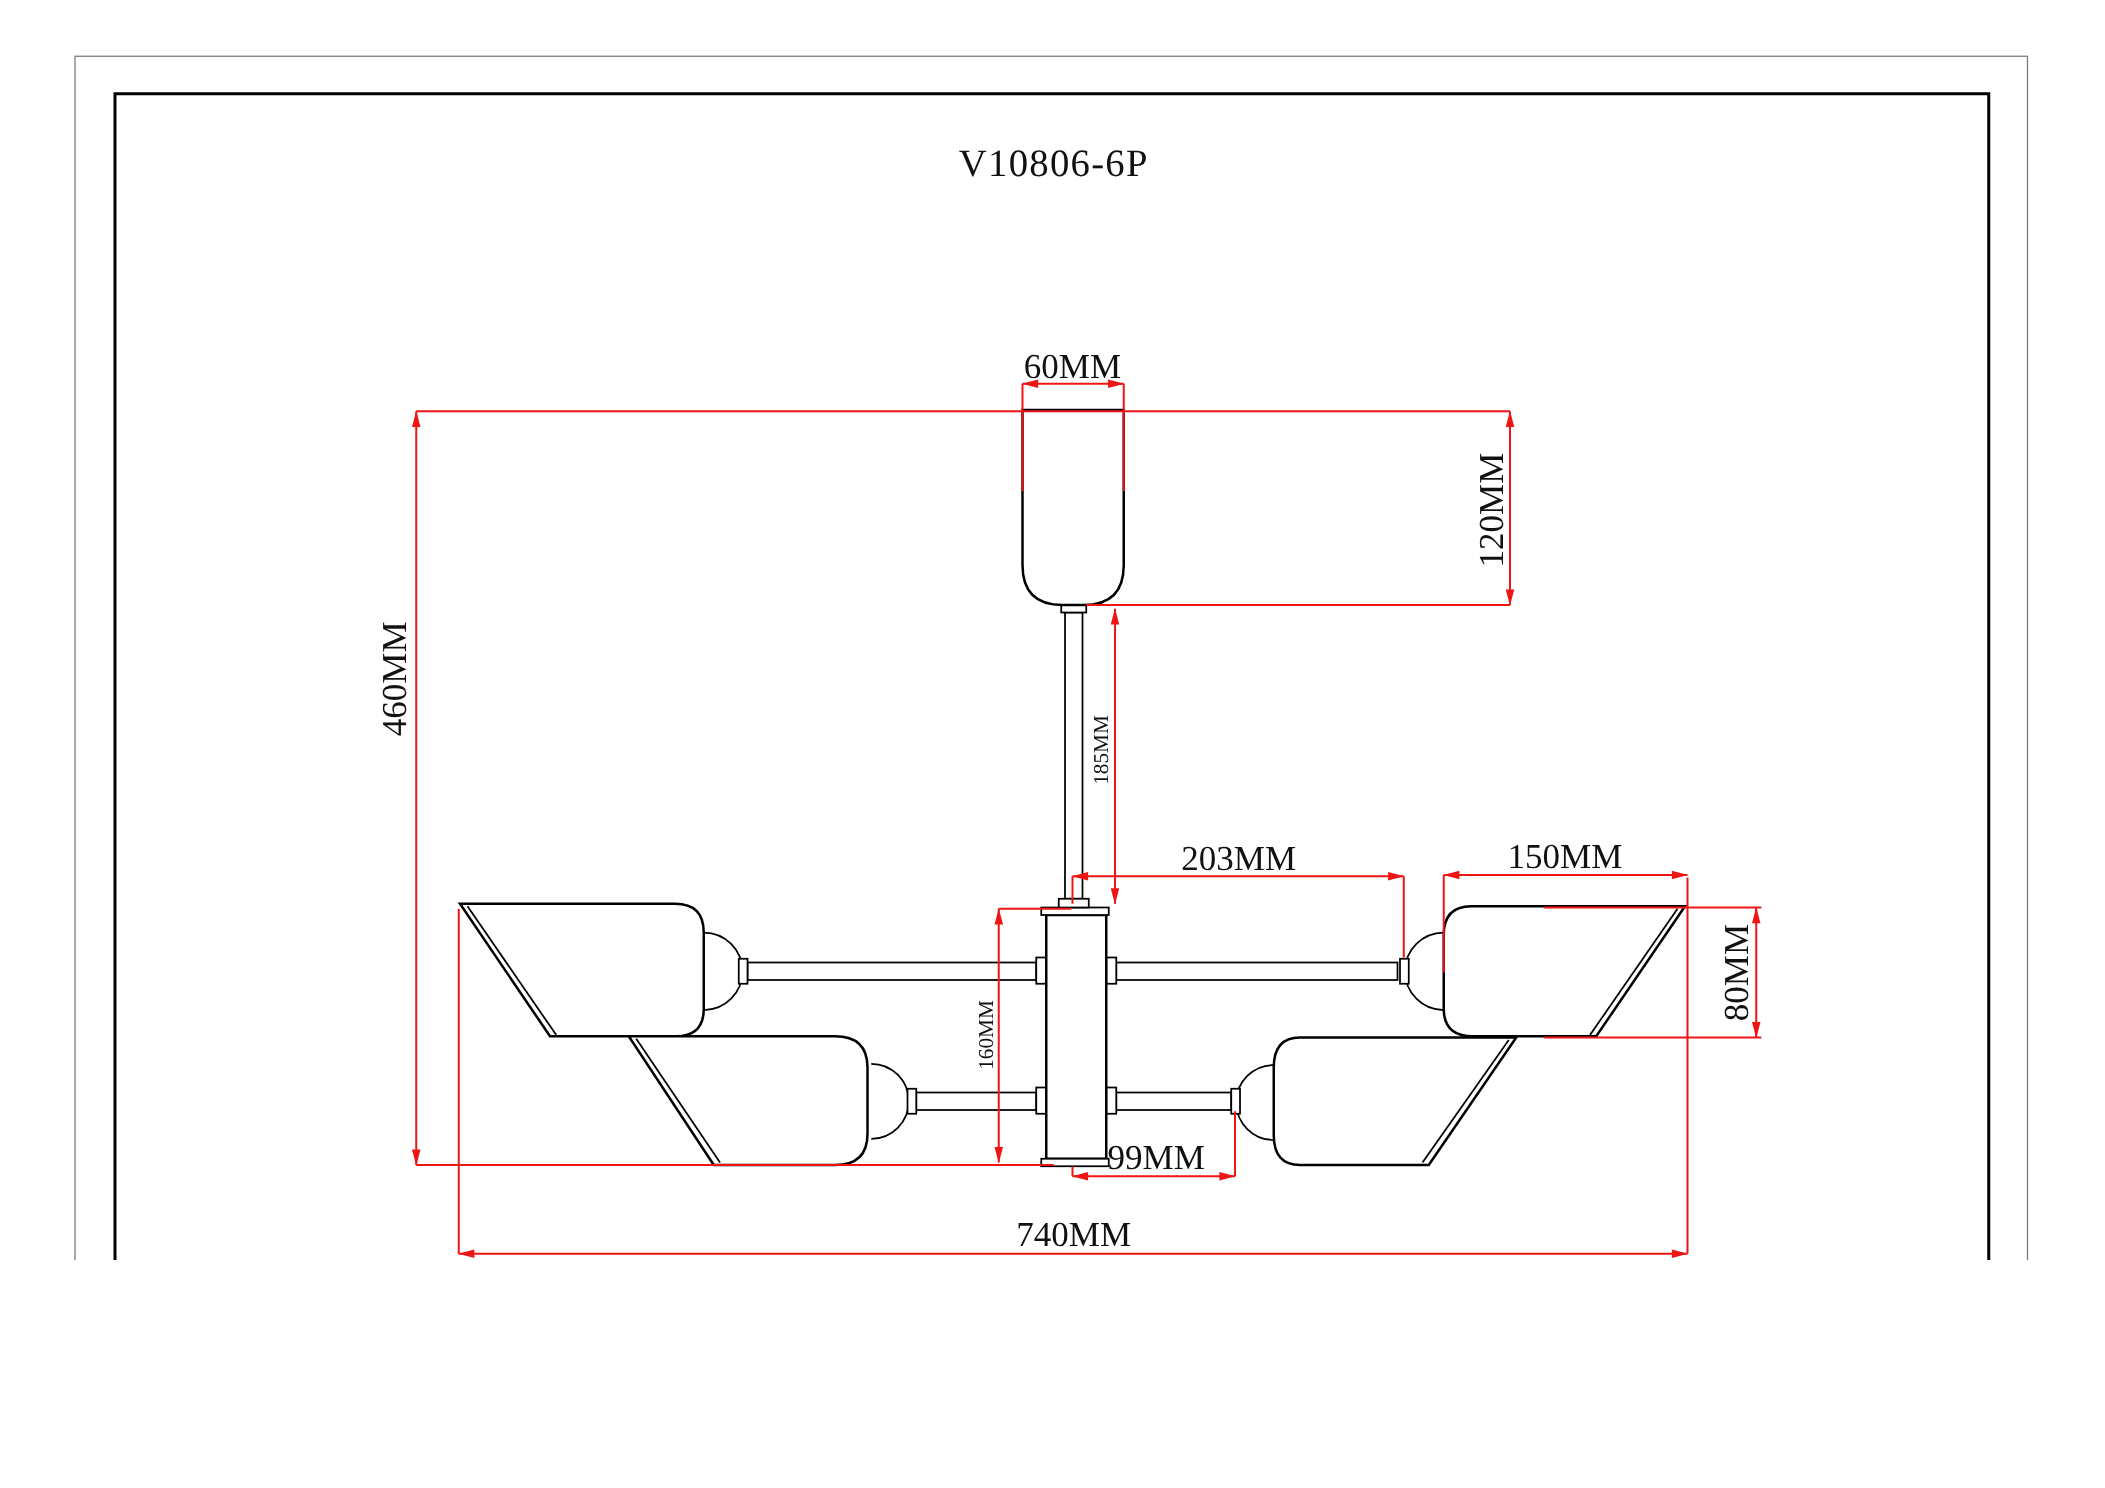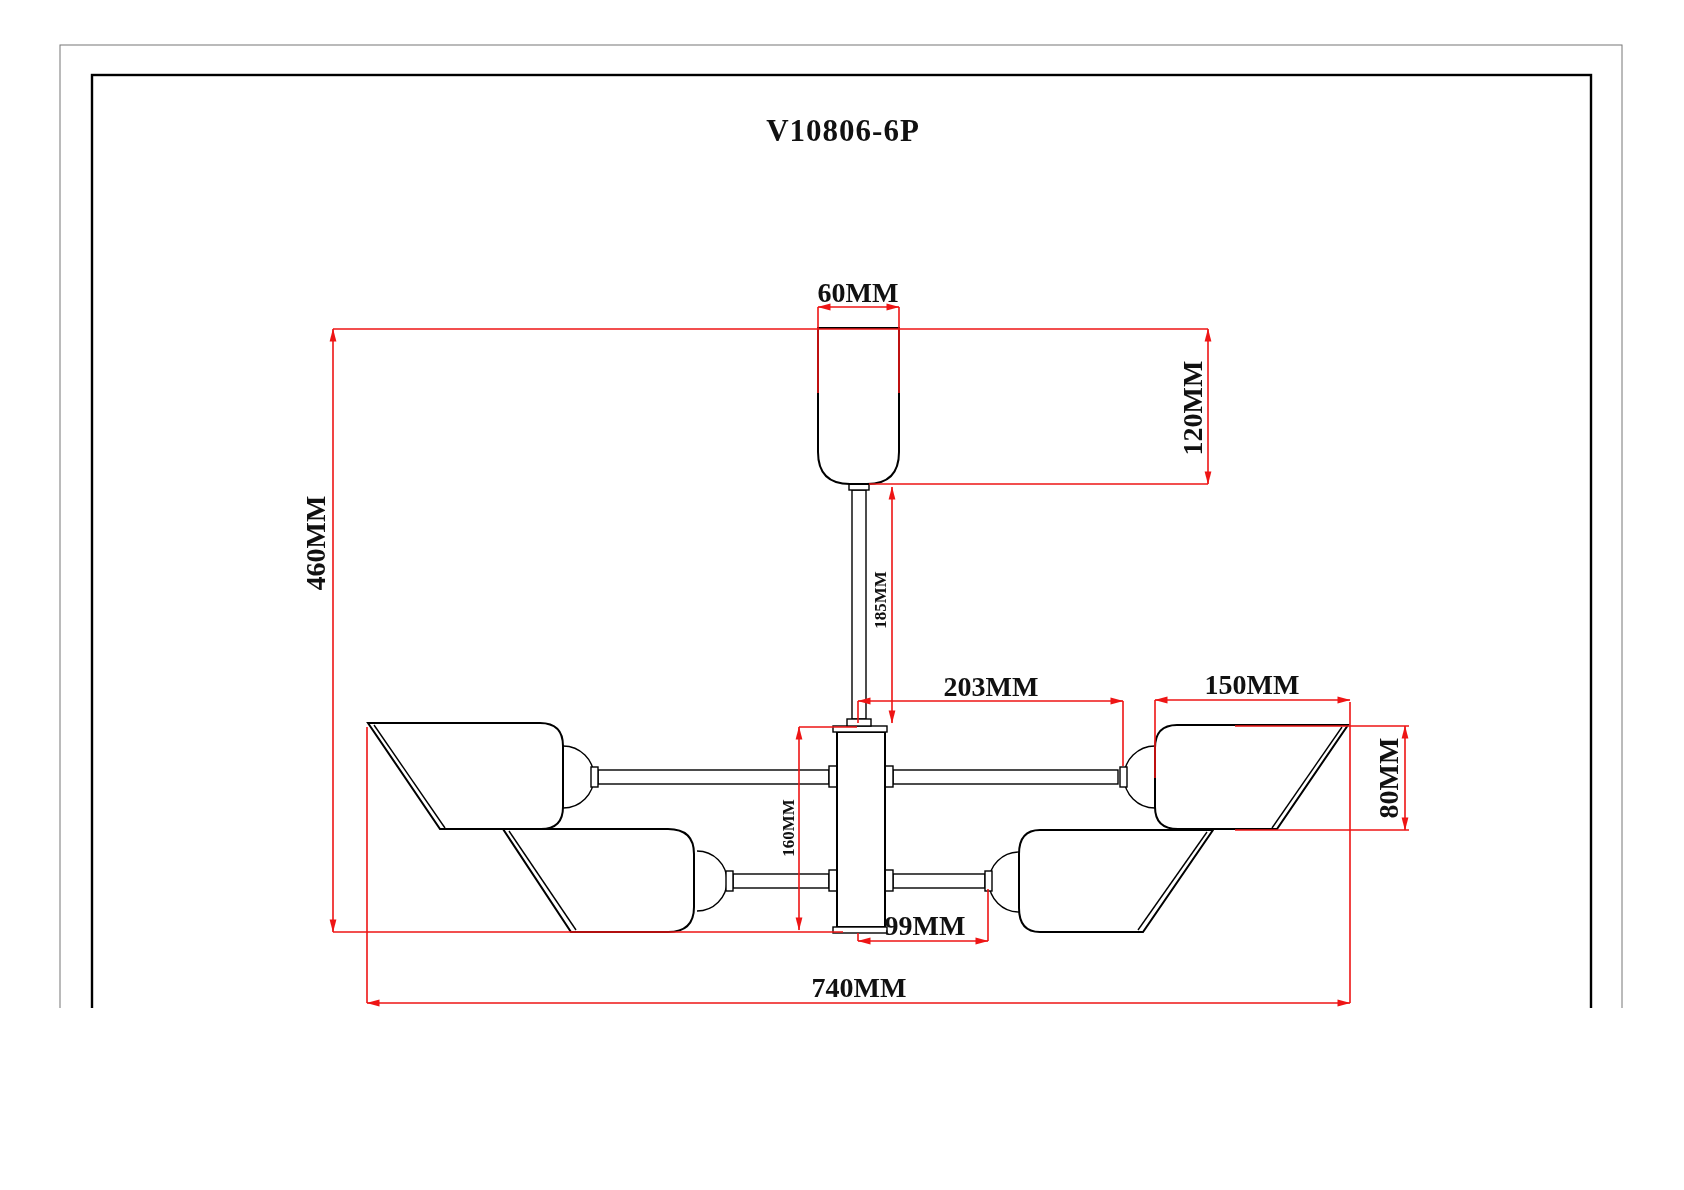--- a/index.html
+++ b/index.html
@@ -1,21 +1,21 @@
 <!DOCTYPE html>
 <html style="--dim: #ee1515; --ink: #000000; --bg: #ffffff;"><head>
 <meta charset="utf-8">
 <style>
   :root{
     --dim:#ee1515;
     --ink:#000000;
     --bg:#ffffff;
   }
   html,body{margin:0;padding:0;background:var(--bg);}
-  .stage{position:relative;width:1684px;height:1008px;background:var(--bg);overflow:hidden;font-weight:bold;}
+  .stage{position:relative;width:1684px;height:1008px;background:var(--bg);overflow:hidden;}
   svg{position:absolute;inset:0;display:block;}
   .ink-fill {stroke:var(--ink);stroke-width:2;fill:#ffffff;}
   .thin     {stroke:var(--ink);stroke-width:1.4;fill:none;}
   .thin-fill{stroke:var(--ink);stroke-width:1.4;fill:#ffffff;}
 
   
   .dim{stroke:var(--dim);stroke-width:1.6;fill:none;}
   .arrows{marker-start:url(#arrow);marker-end:url(#arrow);}
 
   

